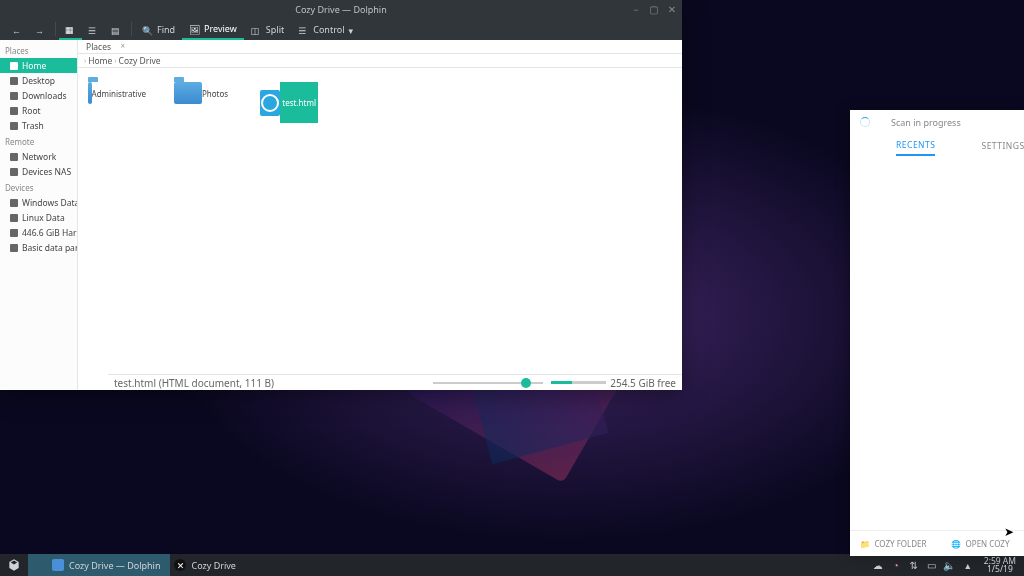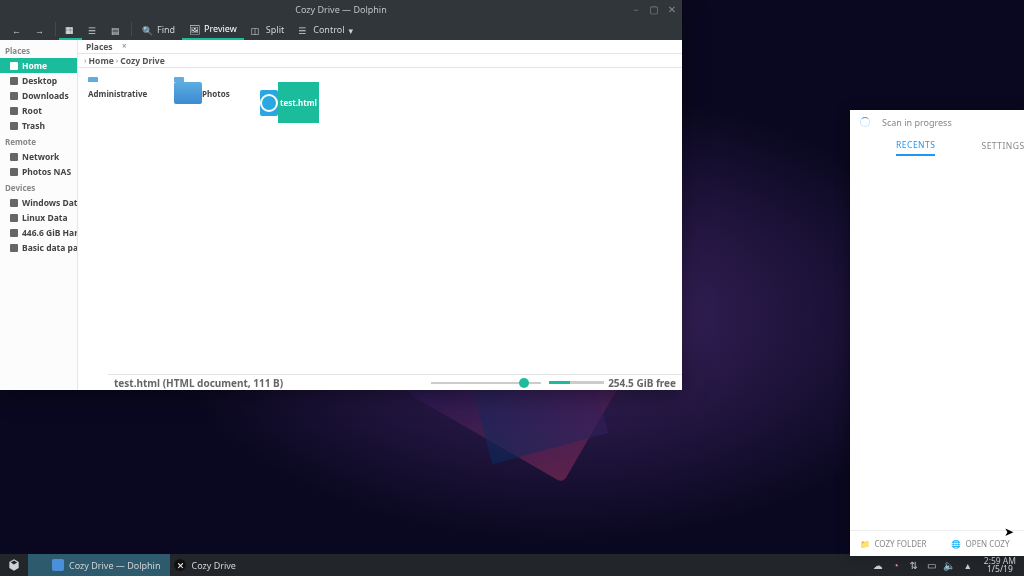--- a/index.html
+++ b/index.html
@@ -15,21 +15,21 @@
 .titlebar-buttons { position: absolute; right: 4px; top: 0; height: 18px; display: flex; align-items: center; gap: 6px; }
 .titlebar-buttons span { width: 12px; height: 12px; color: #888; display: flex; align-items: center; justify-content: center; font-size: 10px; }
 
 .toolbar { height: 22px; background: #31363b; display: flex; align-items: center; gap: 0; padding: 0 6px; }
 .toolbtn { height: 22px; padding: 0 7px; display: flex; align-items: center; gap: 4px; color: #d0d3d6; font-size: 9px; cursor: pointer; }
 .toolbtn.icon-only { padding: 0 6px; }
 .toolbtn.active { border-bottom: 2px solid #1abc9c; color: #fff; }
 .toolbtn svg, .toolbtn .ico { width: 11px; height: 11px; fill: currentColor; }
 .tool-sep { width: 1px; height: 14px; background: #44494e; margin: 0 3px; }
 
-.dolphin-body { flex: 1; display: flex; min-height: 0; font-weight: bold; }
+.dolphin-body { flex: 1; display: flex; min-height: 0; }
 .sidebar { width: 78px; background: #fcfcfc; border-right: 1px solid #e6e6e6; font-size: 8.5px; color: #444; overflow: hidden; padding-top: 2px; }
 .side-head { padding: 3px 5px 2px; color: #888; font-size: 8px; }
 .side-item { padding: 2px 5px 2px 10px; display: flex; align-items: center; gap: 4px; cursor: pointer; white-space: nowrap; }
 .side-item.sel { background: #1abc9c; color: #fff; }
 .side-item .sico { width: 8px; height: 8px; background: #666; flex-shrink: 0; border-radius: 1px; }
 
 .main { flex: 1; display: flex; flex-direction: column; background: #fff; }
 .tabstrip { height: 14px; border-bottom: 1px solid #e4e4e4; display: flex; align-items: center; font-size: 8.5px; }
 .tab { padding: 0 18px 0 8px; height: 14px; display: flex; align-items: center; color: #555; position: relative; }
 .tab .tx { font-size: 8px; position: absolute; right: 4px; top: 0; color: #999; }
@@ -44,21 +44,21 @@
 .fileitem.sel .fname { background: #1abc9c; color: #fff; padding: 15px 2px; }
 .statusbar { height: 16px; border-top: 1px solid #e4e4e4; display: flex; align-items: center; font-size: 10px; color: #666; padding: 0 6px; margin-left: 30px; }
 .statusbar .spacer { flex: 1; }
 .zoom-slider { width: 110px; height: 2px; background: #ccc; position: relative; margin: 0 8px; }
 .zoom-slider .knob { position: absolute; right: 12px; top: -4px; width: 10px; height: 10px; background: #1abc9c; border-radius: 50%; }
 .free-bar { width: 55px; height: 3px; background: #ccc; margin-right: 4px; }
 .free-bar div { width: 38%; height: 100%; background: #1abc9c; }
 
 
 .cozy { position: absolute; right: 0; top: 110px; width: 174px; height: 446px; background: #fff; z-index: 20; display: flex; flex-direction: column; box-shadow: -2px 0 12px rgba(0,0,0,.3); }
-.cozy-head { height: 24px; display: flex; align-items: center; gap: 12px; padding: 0 10px; color: #888; font-size: 9px; }
+.cozy-head { height: 24px; display: flex; align-items: center; gap: 21px; padding: 0 10px; color: #888; font-size: 9px; }
 .spinner { width: 10px; height: 10px; border: 1.5px solid #c9e6f9; border-top-color: #2aa7e0; border-radius: 50%; }
 .cozy-tabs { height: 22px; display: flex; }
 .cozy-tab { flex: 1; display: flex; align-items: center; justify-content: center; font-size: 8.5px; letter-spacing: .5px; color: #888; cursor: pointer; margin-left: 46px; }
 .cozy-tab.active { color: #2196f3; border-bottom: 2px solid #2196f3; }
 .cozy-fill { flex: 1; }
 .cozy-foot { height: 26px; display: flex; align-items: center; border-top: 1px solid #eee; font-size: 8px; color: #888; }
 .cozy-foot .fbtn { flex: 1; display: flex; align-items: center; justify-content: center; gap: 4px; cursor: pointer; }
 .cursor { position: absolute; right: 10px; bottom: 16px; font-size: 12px; color: #000; z-index: 30; }
 
 
@@ -152,21 +152,21 @@
           <span>Trash</span>
         </div>
 
       <div class="side-head">Remote</div>
       <div class="side-item">
           <span class="sico"></span>
           <span>Network</span>
         </div>
       <div class="side-item">
           <span class="sico"></span>
-          <span>Photos NAS</span>
+          <span>Devices NAS</span>
         </div>
 
       <div class="side-head">Devices</div>
       <div class="side-item">
           <span class="sico"></span>
           <span>Windows Data</span>
         </div>
       <div class="side-item">
           <span class="sico"></span>
           <span>Linux Data</span>

